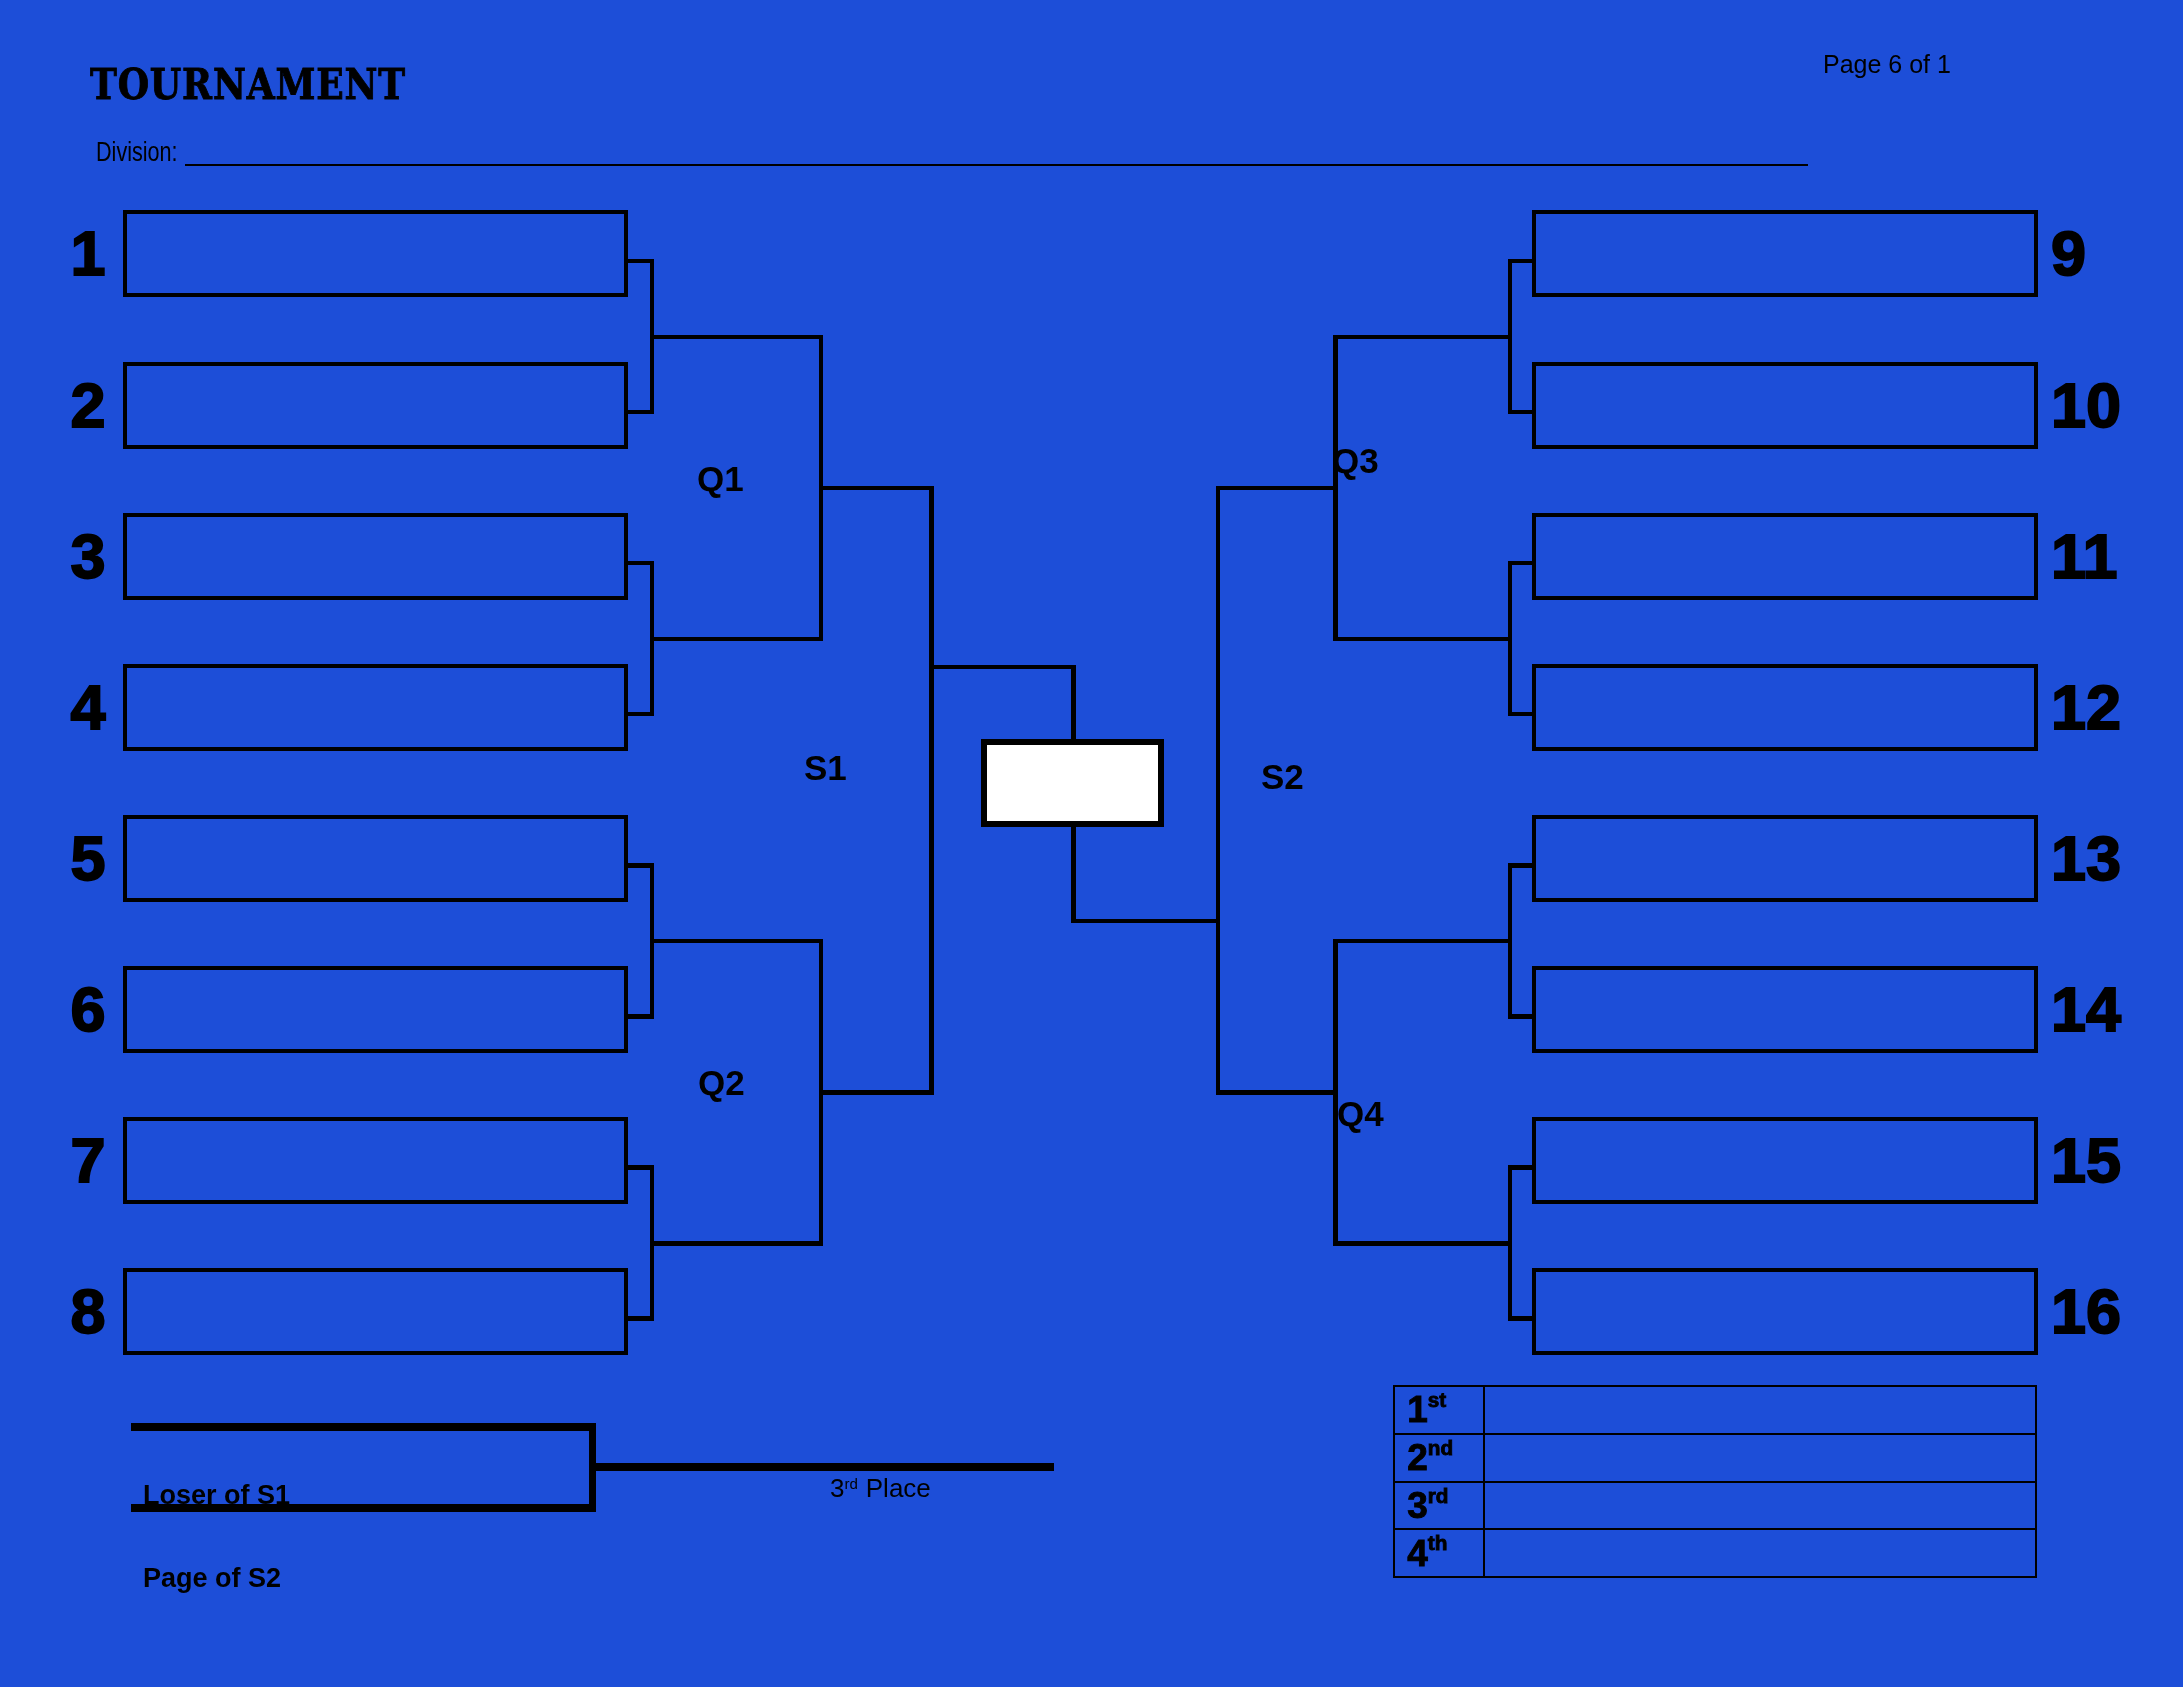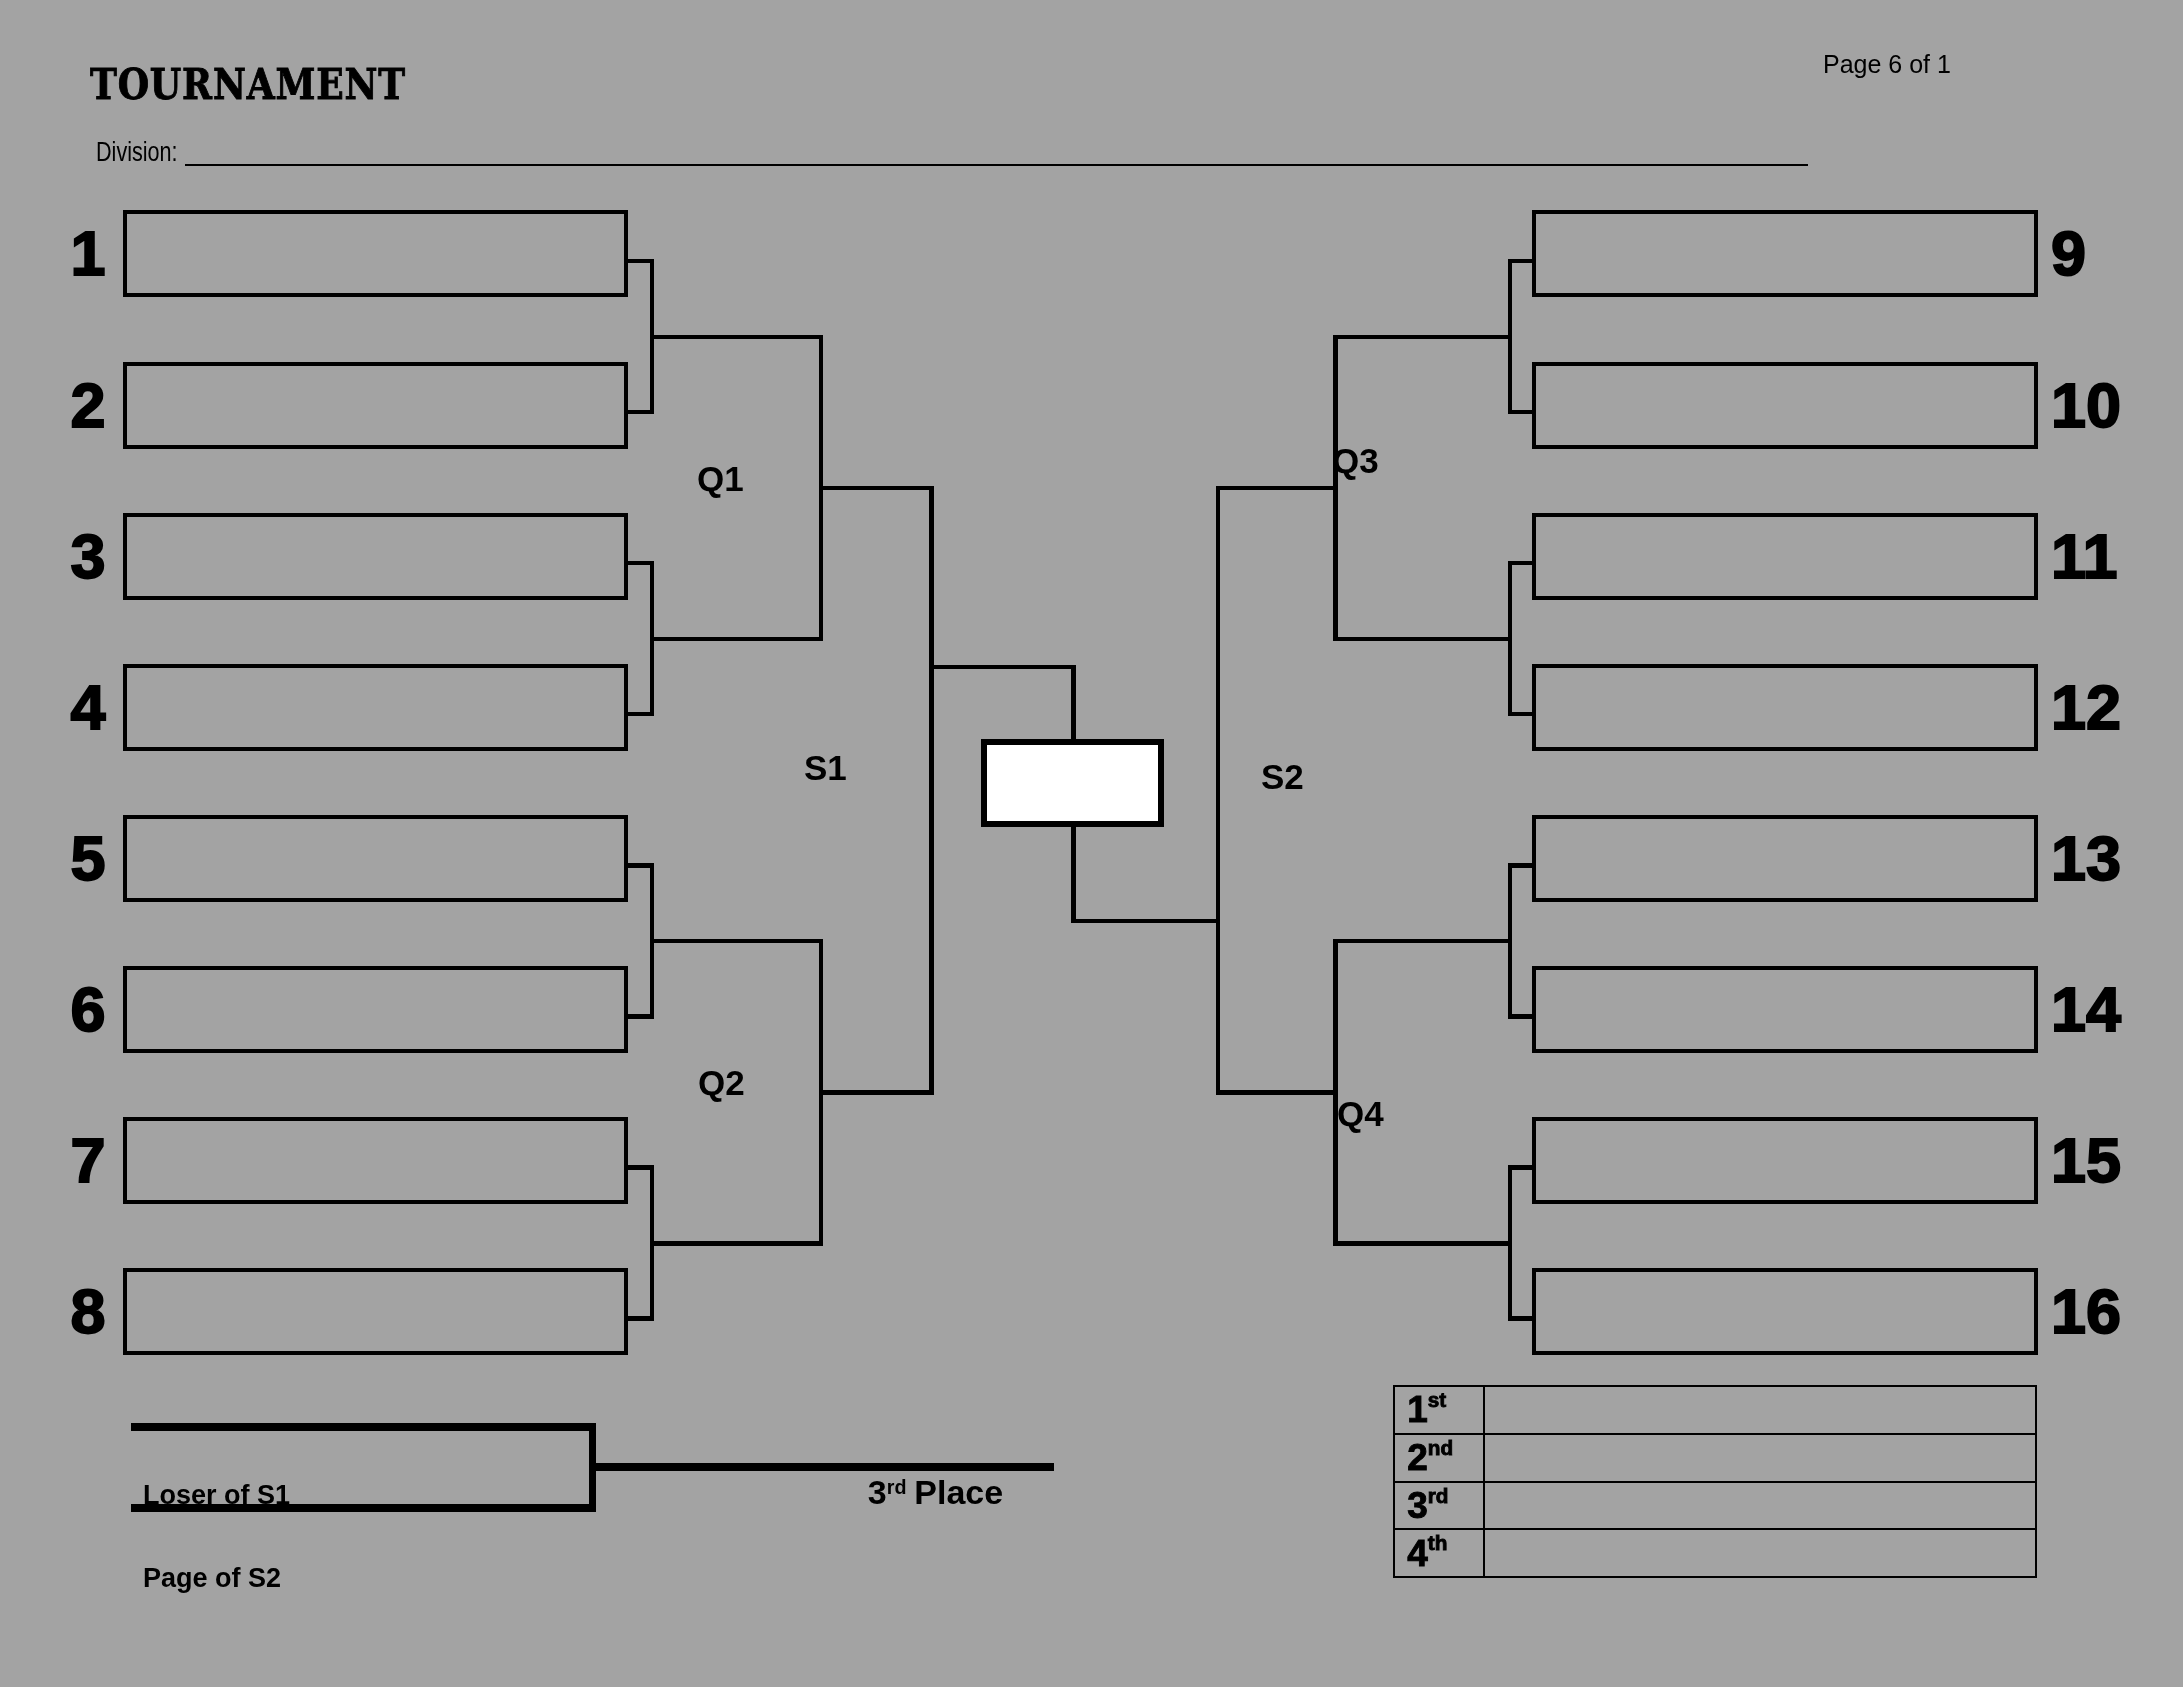--- a/index.html
+++ b/index.html
@@ -1,19 +1,19 @@
 <!DOCTYPE html>
 <html style="font-size:14px"><head>
 <meta charset="utf-8">
 <style>
   html,body{margin:0;padding:0;background:#ffffff;}
   .page{
     position:relative;
     width:2184px;height:1687px;
-    background:#a3a3a3;
+    background:#1d4ed8;
     font-family:"Liberation Sans",sans-serif;
     color:#000;
     overflow:hidden;
   }
   
   .title{
     position:absolute;left:90px;top:63px;
     font-family:"DejaVu Serif",serif;
     font-weight:bold;font-size:41px;line-height:1;
     letter-spacing:0.9px;
@@ -62,21 +62,21 @@
     text-align:left;font-size:35px;font-weight:bold;
     white-space:nowrap;
   }
   
   .loser-label{
     position:absolute;left:143px;
     font-size:27px;font-weight:bold;white-space:nowrap;margin-top:47px;
   }
   .third-place-label{
     position:absolute;left:830px;top:1473px;width:211px;
-    text-align:center;font-size:34px;font-weight:bold;white-space:nowrap;
+    text-align:left;font-size:26px;font-weight:normal;white-space:nowrap;
   }
   .third-place-label sup{font-size:0.58em;vertical-align:0.5em;}
   .third-place-label .word{margin-left:7.9px;}
   
   .placings{
     position:absolute;left:1393px;top:1385px;width:644px;height:193px;
     border:2.6px solid #000;box-sizing:border-box;
     display:flex;flex-direction:column;
   }
   .placings-row{

